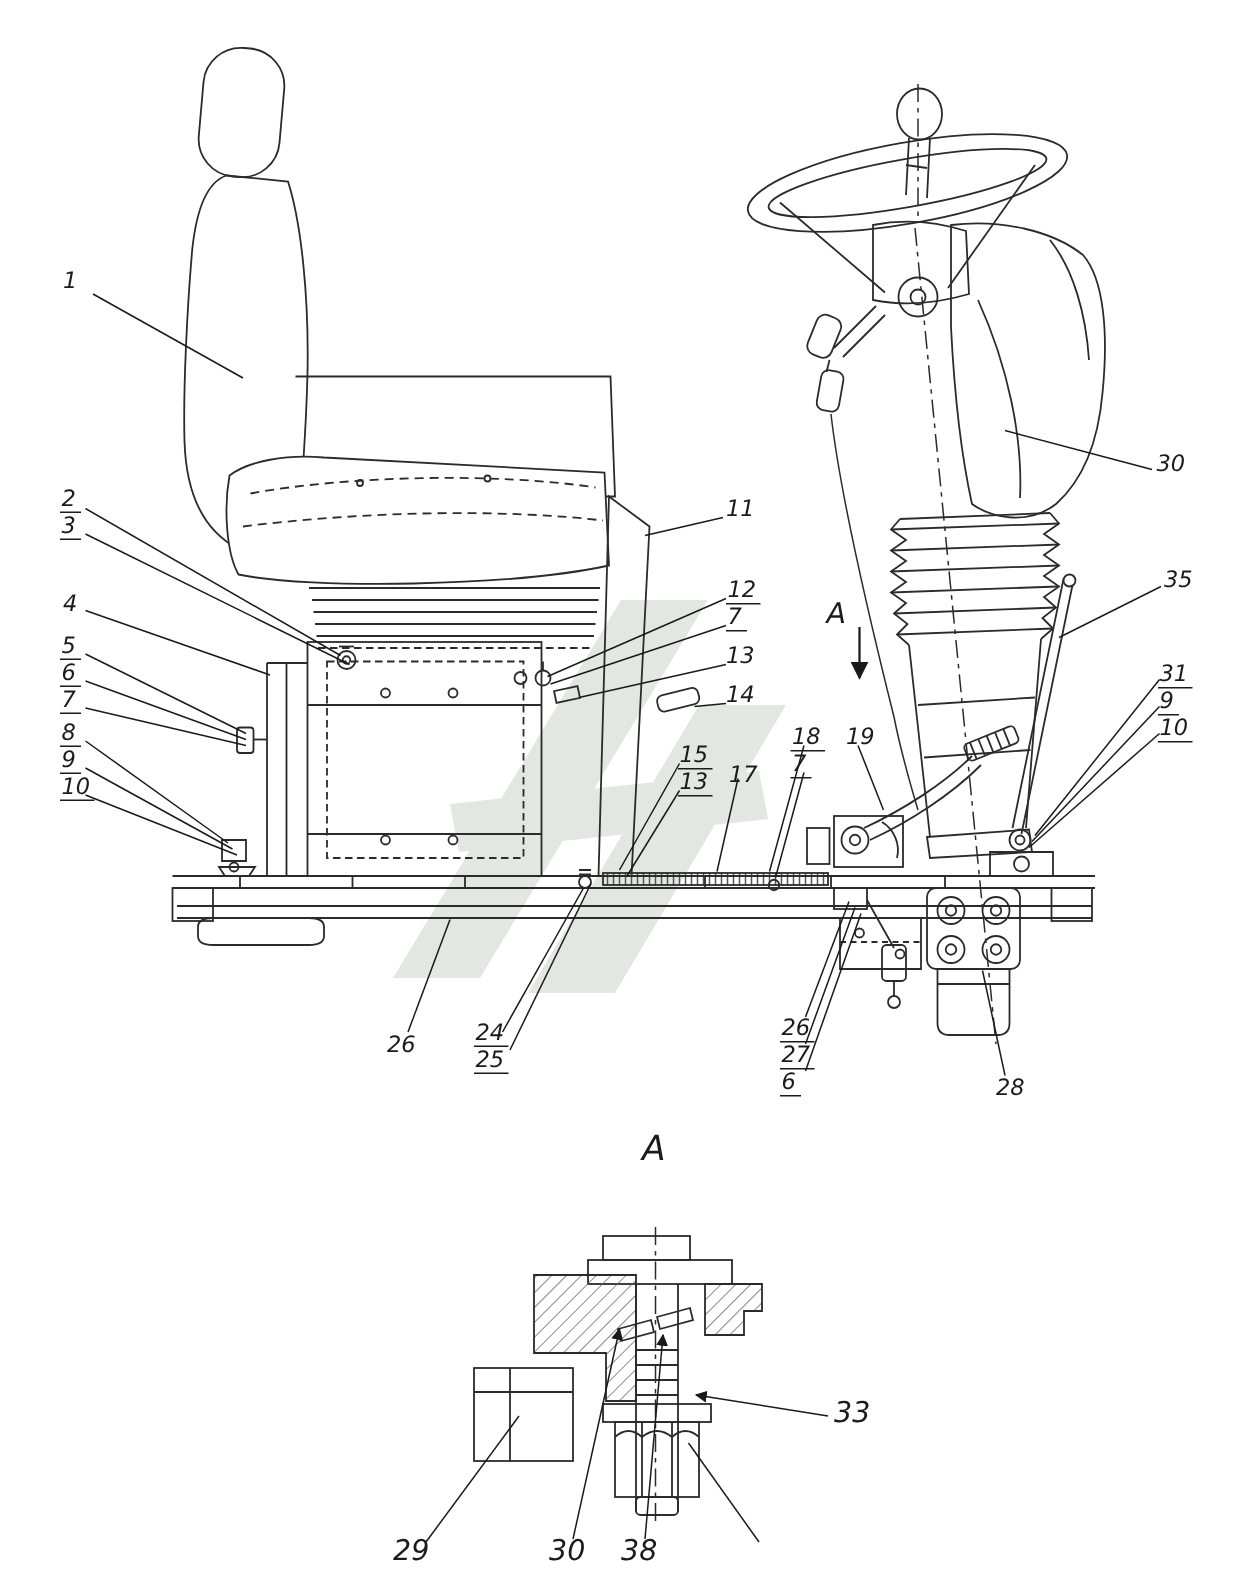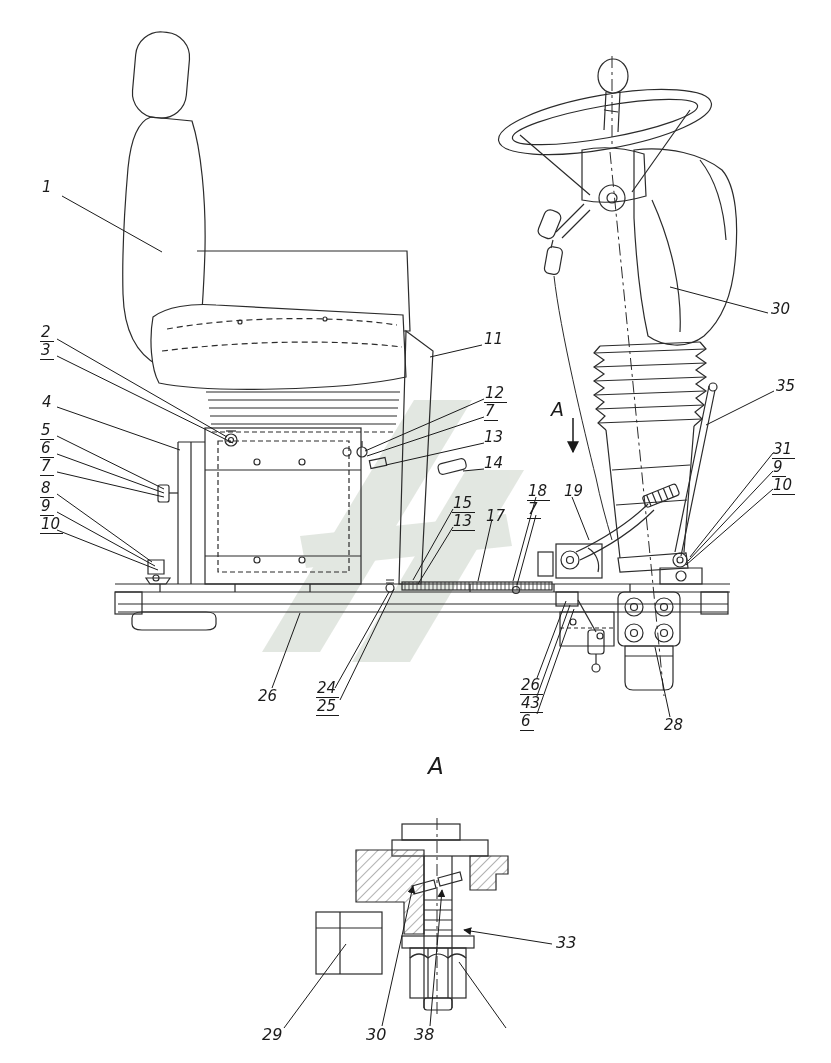--- a/index.html
+++ b/index.html
@@ -9,21 +9,21 @@
   }
   .canvas svg{position:absolute;left:0;top:0;}
   .callout{
     position:absolute;font-style:italic;font-size:15px;color:#1b1b1b;
     line-height:17px;white-space:nowrap;
   }
   .stack span{display:block;width:max-content;padding:0 3px 0 1px;}
   .u{border-bottom:1px solid #1b1b1b;}
   .sec-a{font-size:19px;}
   .big-a{font-size:23px;}
-  .detail-num{font-size:16px;}
+  .detail-num{font-size:19px;}
 </style>
 </head>
 <body>
 
 <div class="canvas">
 
 <svg width="831" height="1063" viewBox="0 0 831 1063">
   <defs>
     <marker id="arr" viewBox="0 0 10 10" refX="9" refY="5" markerWidth="8" markerHeight="8" orient="auto-start-reverse">
       <path d="M0,0 L10,5 L0,10 Z" fill="#1a1a1a"></path>
@@ -274,21 +274,21 @@
 
 <div class="callout" style="left:258px;top:688px">26</div>
 
 <div class="callout stack" style="left:316px;top:680px">
   <span class="u">24</span>
   <span class="u">25</span>
 </div>
 
 <div class="callout stack" style="left:520px;top:677px">
   <span class="u">26</span>
-  <span class="u">43</span>
+  <span class="u">27</span>
   <span class="u">6</span>
 </div>
 
 <div class="callout" style="left:664px;top:717px">28</div>
 
 <div class="callout sec-a" style="left:551px;top:401px">A</div>
 <div class="callout big-a" style="left:428px;top:758px">A</div>
 
 <div class="callout detail-num" style="left:262px;top:1026px">29</div>
 <div class="callout detail-num" style="left:366px;top:1026px">30</div>

